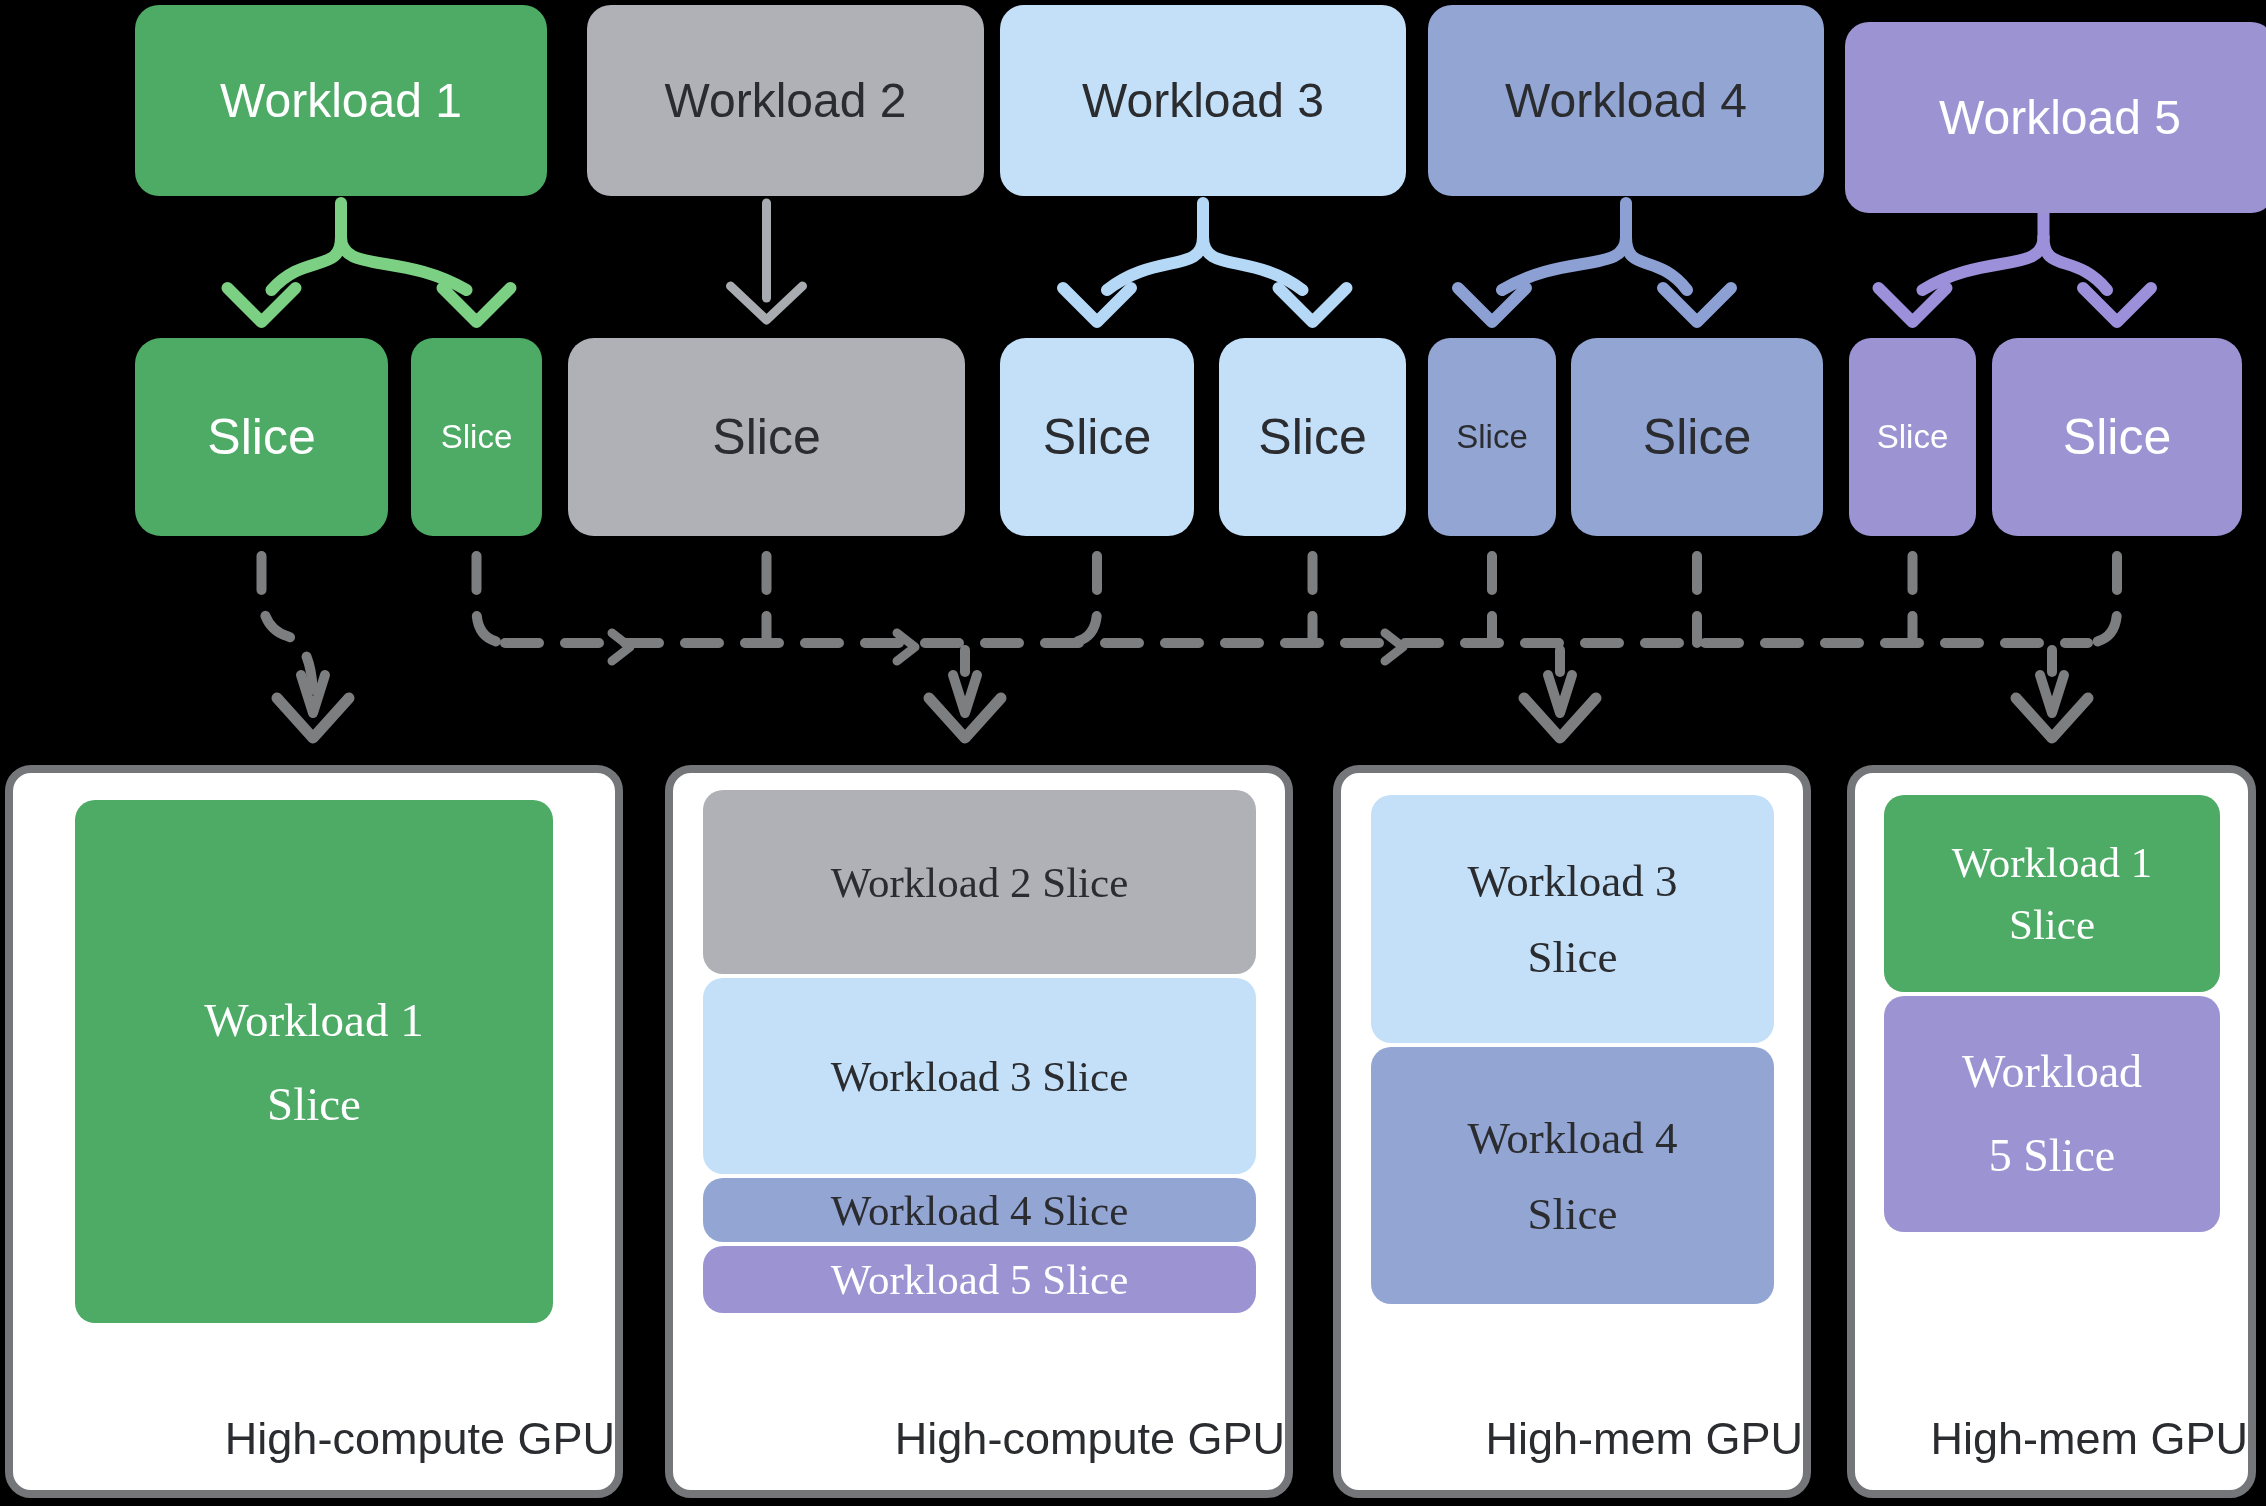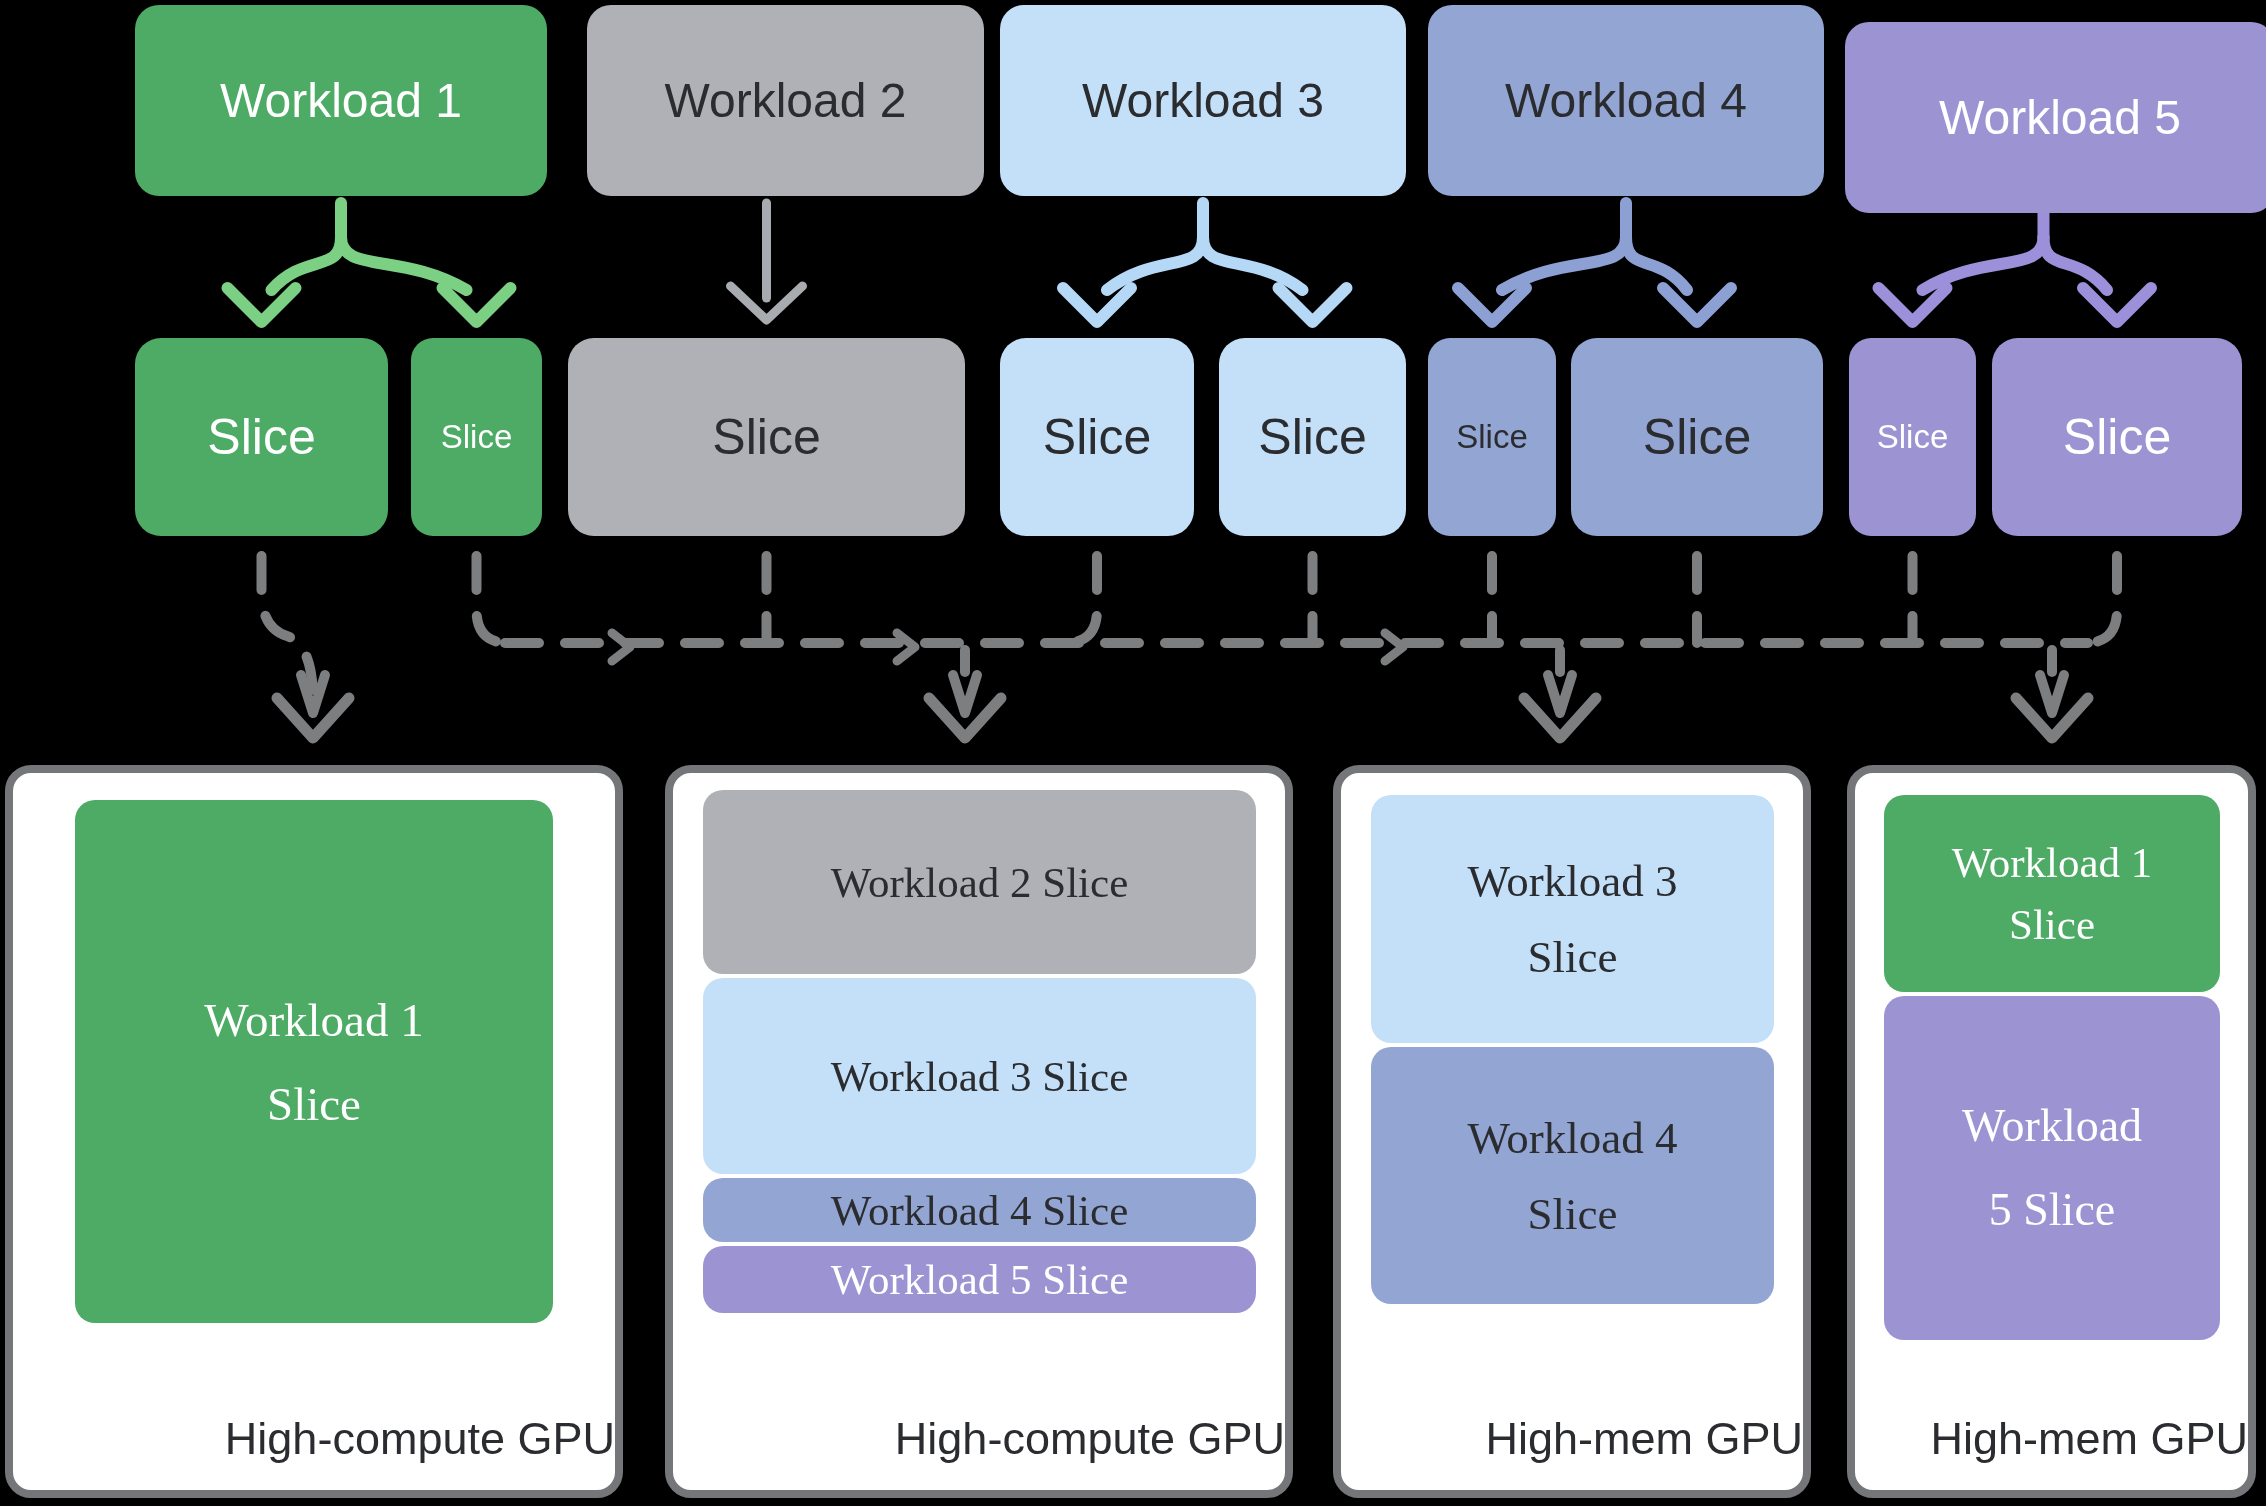--- a/index.html
+++ b/index.html
@@ -122,18 +122,18 @@
         <div>Workload 4</div>
         <div>Slice</div>
       </div>
       <div class="gpu" style="left: 1847px; top: 765px; width: 409px; height: 733px;">
         <div class="glabel" style="top: 640px;">High-mem GPU</div>
       </div>
       <div class="gslice" style="left: 1884px; top: 795px; width: 336px; height: 197px; background: rgb(77, 171, 102); color: rgb(255, 255, 255); font-size: 43px; line-height: 62px;">
         <div>Workload 1</div>
         <div>Slice</div>
       </div>
-      <div class="gslice" style="left: 1884px; top: 996px; width: 336px; height: 344px; background: rgb(156, 147, 211); color: rgb(255, 255, 255); font-size: 46px; line-height: 84px;">
+      <div class="gslice" style="left: 1884px; top: 996px; width: 336px; height: 236px; background: rgb(156, 147, 211); color: rgb(255, 255, 255); font-size: 46px; line-height: 84px;">
         <div>Workload</div>
         <div>5 Slice</div>
       </div>
     </div>
 </div>
 
 </body></html>

